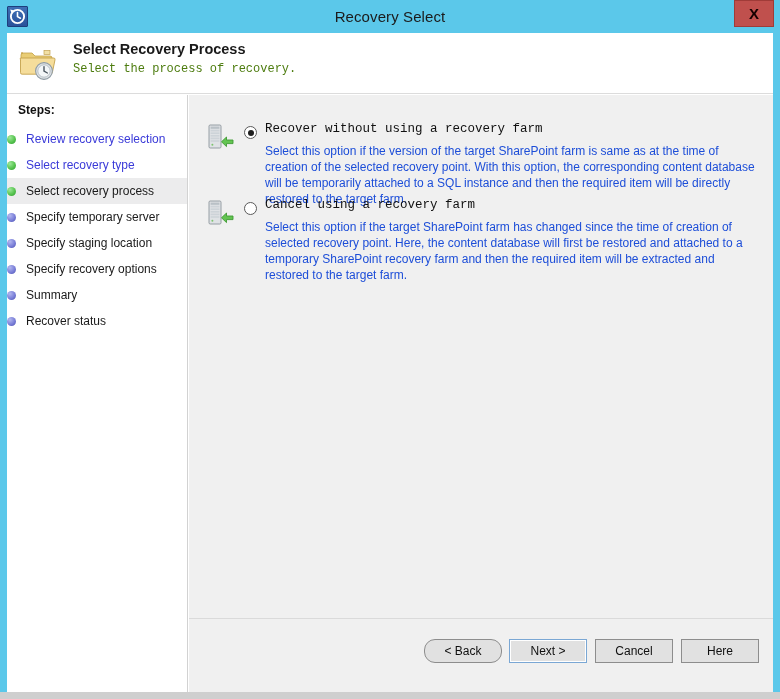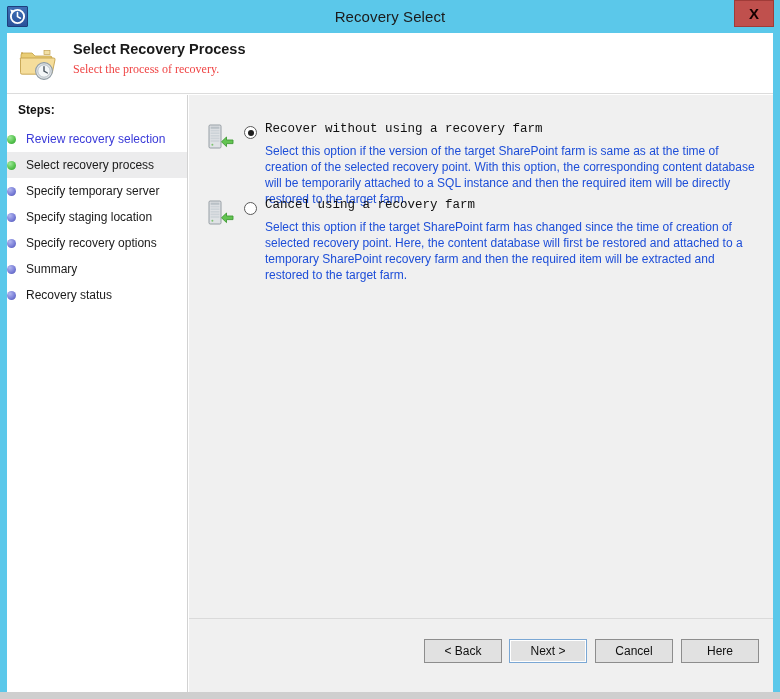--- a/index.html
+++ b/index.html
@@ -99,22 +99,22 @@
     left: 66px; top: 8px;
     font-size: 14.5px;
     font-weight: bold;
     color: #1a1a1a;
     font-family: "Liberation Sans", sans-serif;
   }
   #header-sub {
     position: absolute;
     left: 66px; top: 29px;
     font-size: 12px;
-    color: #ef4444;
-    font-family: Liberation Serif, serif;
+    color: #4d7c0f;
+    font-family: Liberation Mono, monospace;
   }
 
   
   #sidebar {
     position: absolute;
     left: 0; top: 62px;
     width: 181px;
     height: 597px;
     background: #ffffff;
     border-right: 1px solid #d2d2d2;
@@ -308,20 +308,24 @@
 
     <div id="sidebar">
       <div id="steps-label">Steps:</div>
       <div id="steps-list">
 
         <div class="step-row">
           <span class="step-bullet done"></span>
           <span class="step-label link">Review recovery selection</span>
         </div>
 
+        <div class="step-row">
+          <span class="step-bullet done"></span>
+          <span class="step-label link">Select recovery type</span>
+        </div>
 
         <div class="step-row current">
           <span class="step-bullet done"></span>
           <span class="step-label">Select recovery process</span>
         </div>
 
         <div class="step-row">
           <span class="step-bullet todo"></span>
           <span class="step-label">Specify temporary server</span>
         </div>
@@ -336,21 +340,21 @@
           <span class="step-label">Specify recovery options</span>
         </div>
 
         <div class="step-row">
           <span class="step-bullet todo"></span>
           <span class="step-label">Summary</span>
         </div>
 
         <div class="step-row">
           <span class="step-bullet todo"></span>
-          <span class="step-label">Recovery status</span>
+          <span class="step-label">Recover status</span>
         </div>
 
       </div>
     </div>
 
     <div id="content">
       <div id="options-area">
 
         <div class="option-block" style="top:23px;">
           <span class="option-icon">
@@ -389,21 +393,21 @@
           </span>
           <span class="radio-outer"></span>
           <span class="option-title">Cancel using a recovery farm</span>
           <div class="option-desc">Select this option if the target SharePoint farm has changed since the time of creation of selected recovery point. Here, the content database will first be restored and attached to a temporary SharePoint recovery farm and then the required item will be extracted and restored to the target farm.</div>
         </div>
 
       </div>
     </div>
 
     <div id="buttonbar">
-      <div class="wiz-button" style="left:235px;">&lt; Back</div>
+      <div class="wiz-button" style="left:235px;border-radius:11px;">&lt; Back</div>
       <div class="wiz-button focused" style="left:320px;">
         <span>Next &gt;</span>
       </div>
       <div class="wiz-button" style="left:406px;">Cancel</div>
       <div class="wiz-button" style="left:492px;">Here</div>
     </div>
 
   </div>
 
   <div id="bottom-strip"></div>

